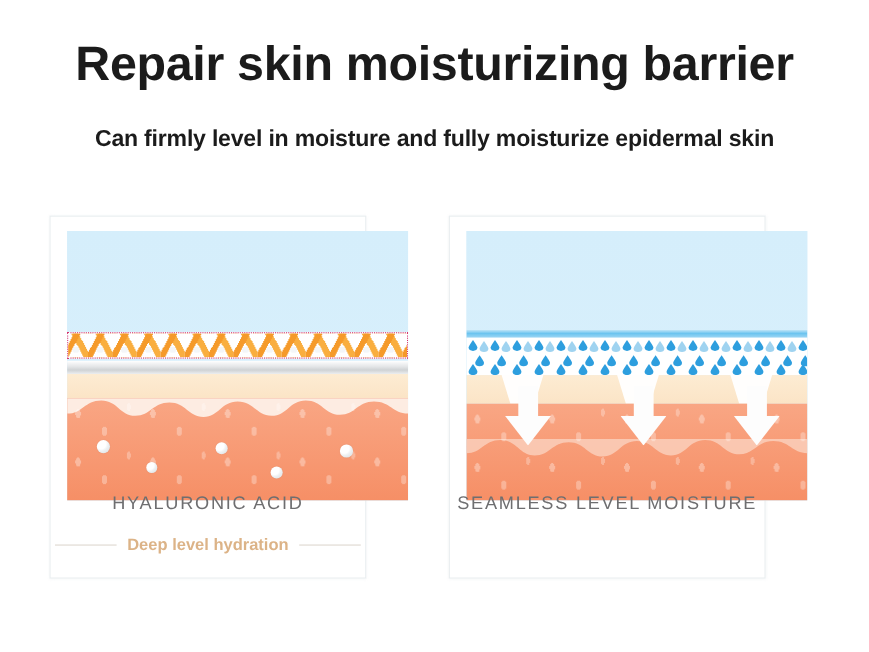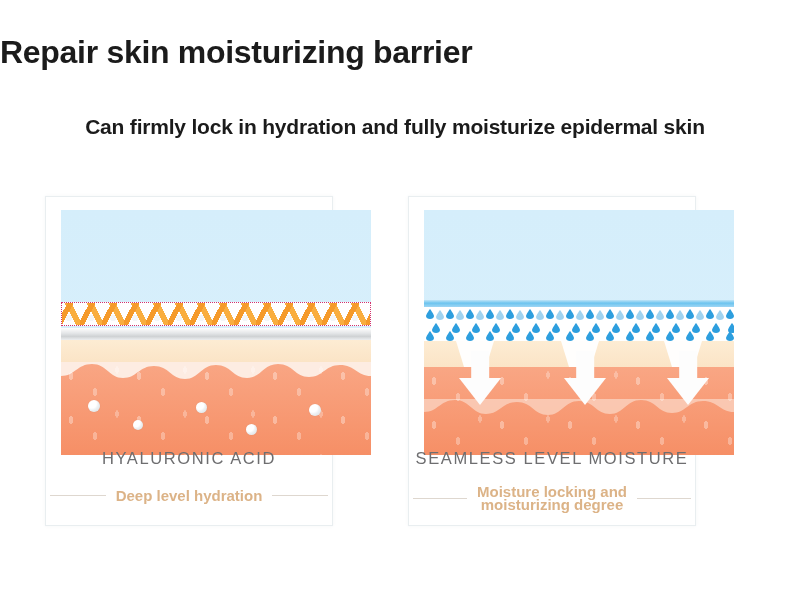--- a/index.html
+++ b/index.html
@@ -6,21 +6,22 @@
   body{
     width:790px;height:593px;background:#ffffff;
     font-family:"Liberation Sans", sans-serif;
     overflow:hidden;position:relative;
   }
   .page{position:relative;width:790px;height:593px;}
 
   
   .title{
     position:absolute;top:34px;left:0;width:790px;
-    font-size:32px;font-weight:bold;color:#1b1b1b;
+    text-align:center;
+    font-size:44px;font-weight:bold;color:#1b1b1b;
     letter-spacing:-0.3px;
     font-family:"Liberation Sans", sans-serif;
     white-space:nowrap;
   }
   .subtitle{
     position:absolute;top:115px;left:0;width:790px;
     text-align:center;
     font-size:21px;font-weight:bold;color:#1b1b1b;
     letter-spacing:-0.2px;
     white-space:nowrap;
@@ -147,21 +148,21 @@
     text-align:center;line-height:13px;white-space:pre-line;
     flex:0 0 auto;
   }
 </style>
 </head>
 <body>
 
 <div class="page">
 
   <div class="title">Repair skin moisturizing barrier</div>
-  <div class="subtitle">Can firmly lock in hydration and fully moisturize epidermal skin</div>
+  <div class="subtitle">Can firmly level in moisture and fully moisturize epidermal skin</div>
 
   <div class="card" id="card-left">
 
     <div class="illus" id="illus-left">
       <div class="sky"></div>
 
       <div class="tear" style="left:135px;top:28px;width:21px;height:29px;"></div>
       <div class="tear" style="left:87px;top:52px;width:14px;height:20px;"></div>
       <div class="tear" style="left:178px;top:49px;width:16px;height:23px;"></div>
       <div class="tear" style="left:234px;top:54px;width:15px;height:21px;"></div>
@@ -330,21 +331,15 @@
           <span class="head"></span>
         </div>
         <div class="arrow" style="left:243px;top:-16px;width:42px;height:54px;">
           <span class="shaft"></span>
           <span class="head"></span>
         </div>
       </div>
     </div>
 
     <div class="label">SEAMLESS LEVEL MOISTURE</div>
-    <div class="sublabel-wrap" style="top:288px;">
-      <span class="rule"></span>
-      <span class="sublabel">Moisture locking and
-moisturizing degree</span>
-      <span class="rule"></span>
-    </div>
   </div>
 
 </div>
 
 </body></html>

